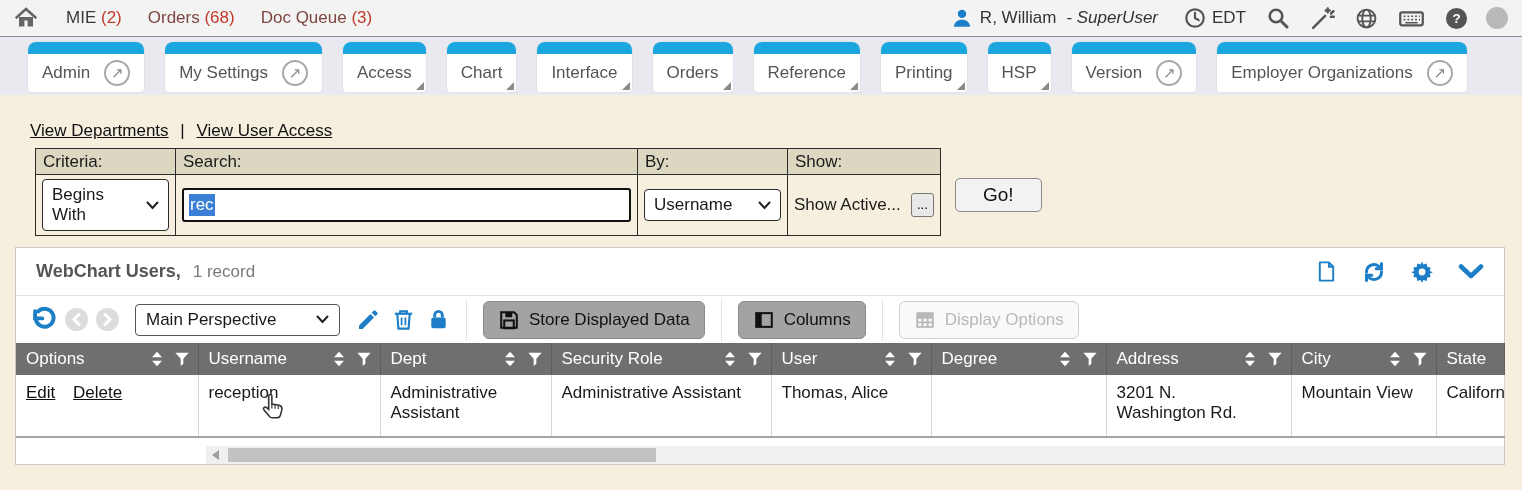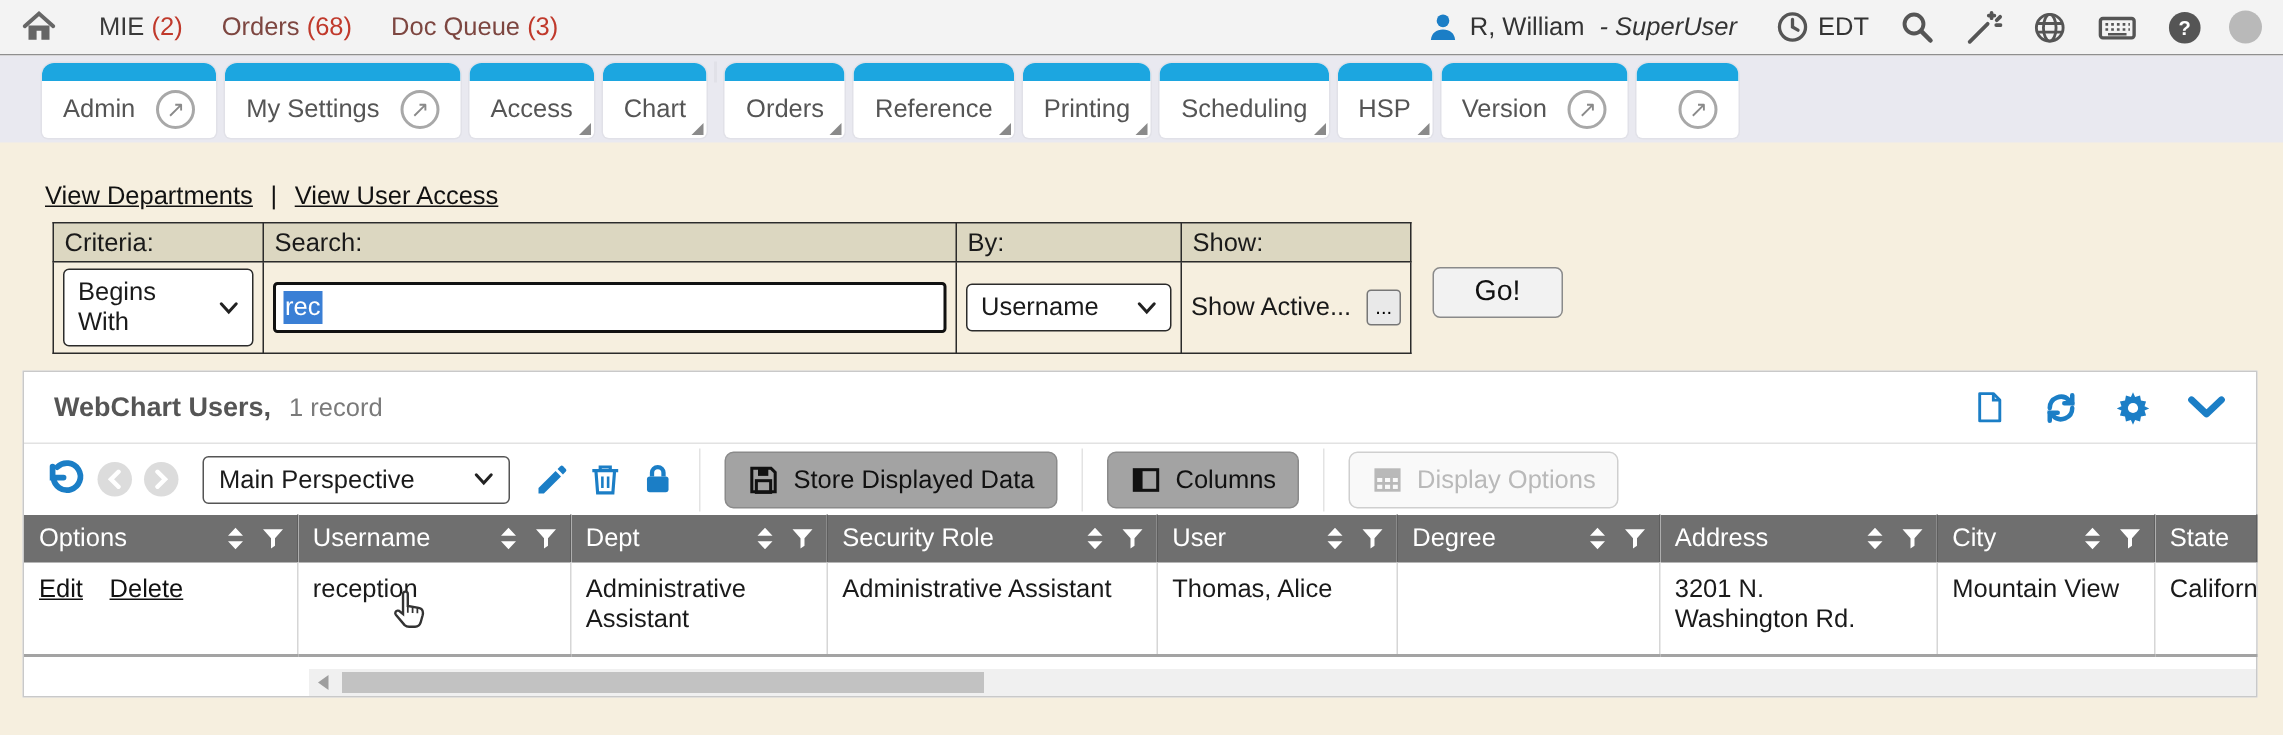--- a/index.html
+++ b/index.html
@@ -18,21 +18,21 @@
   .user-icon { color:#1b7ec6; display:flex; margin-right:7px; }
   .user-name { color:#333; }
   .user-role { color:#333; font-style:italic; margin-left:10px; }
   .tz-group { display:flex; align-items:center; margin-left:26px; color:#555; }
   .tz-label { color:#333; margin-left:6px; }
   .tb-ico { color:#555; display:flex; margin-left:20px; }
   .avatar-dot { width:22px; height:22px; border-radius:50%; background:#b9b9b9; margin-left:18px; }
 
   
   .tabbar { height:58px; background:#e9e9f0; display:flex; align-items:flex-start;
-            padding:5px 2px 0 28px; gap:6px; overflow:hidden; white-space:nowrap; }
+            padding:5px 2px 0 28px; gap:21px; overflow:hidden; white-space:nowrap; }
   .tab { border-radius:8px 8px 4px 4px; overflow:hidden; background:#fff; flex:0 0 auto;
          cursor:pointer; position:relative; box-shadow:0 0 0 1px rgba(0,0,0,0.03); }
   .tab-strip { height:12px; background:#1ca6e0; }
   .tab-body { height:38px; display:flex; align-items:center; padding:0 14px; color:#555; position:relative; }
   .tab.has-menu .tab-body::after { content:""; position:absolute; right:2px; bottom:2px;
          border-left:8px solid transparent; border-bottom:8px solid #8a8a8a; }
   .ext-ico { width:26px; height:26px; border-radius:50%; border:2px solid #a8a8a8; color:#8a8a8a;
              display:flex; align-items:center; justify-content:center; font-size:15px; margin-left:14px; flex:0 0 auto; }
 
   
@@ -201,61 +201,59 @@
       </div>
   </div>
   <div class="tab has-menu">
     <div class="tab-strip"></div>
     <div class="tab-body">
         <span>Chart</span>
       </div>
   </div>
   <div class="tab has-menu">
     <div class="tab-strip"></div>
+    <div class="tab-body">
+        <span>Interface</span>
+      </div>
   </div>
   <div class="tab has-menu">
     <div class="tab-strip"></div>
     <div class="tab-body">
         <span>Orders</span>
       </div>
   </div>
   <div class="tab has-menu">
     <div class="tab-strip"></div>
     <div class="tab-body">
         <span>Reference</span>
       </div>
   </div>
   <div class="tab has-menu">
     <div class="tab-strip"></div>
     <div class="tab-body">
         <span>Printing</span>
-      </div>
-  </div>
-  <div class="tab has-menu">
-    <div class="tab-strip"></div>
-    <div class="tab-body">
-        <span>Scheduling</span>
       </div>
   </div>
   <div class="tab has-menu">
     <div class="tab-strip"></div>
     <div class="tab-body">
         <span>HSP</span>
       </div>
   </div>
   <div class="tab">
     <div class="tab-strip"></div>
     <div class="tab-body">
         <span>Version</span>
       <span class="ext-ico">↗</span>
       </div>
   </div>
   <div class="tab">
     <div class="tab-strip"></div>
     <div class="tab-body">
+        <span>Employer Organizations</span>
       <span class="ext-ico">↗</span>
       </div>
   </div>
 
 </div>
 
 <div class="links-row">
   <div>
     <a>View Departments</a>
     <span class="link-sep">|</span>

